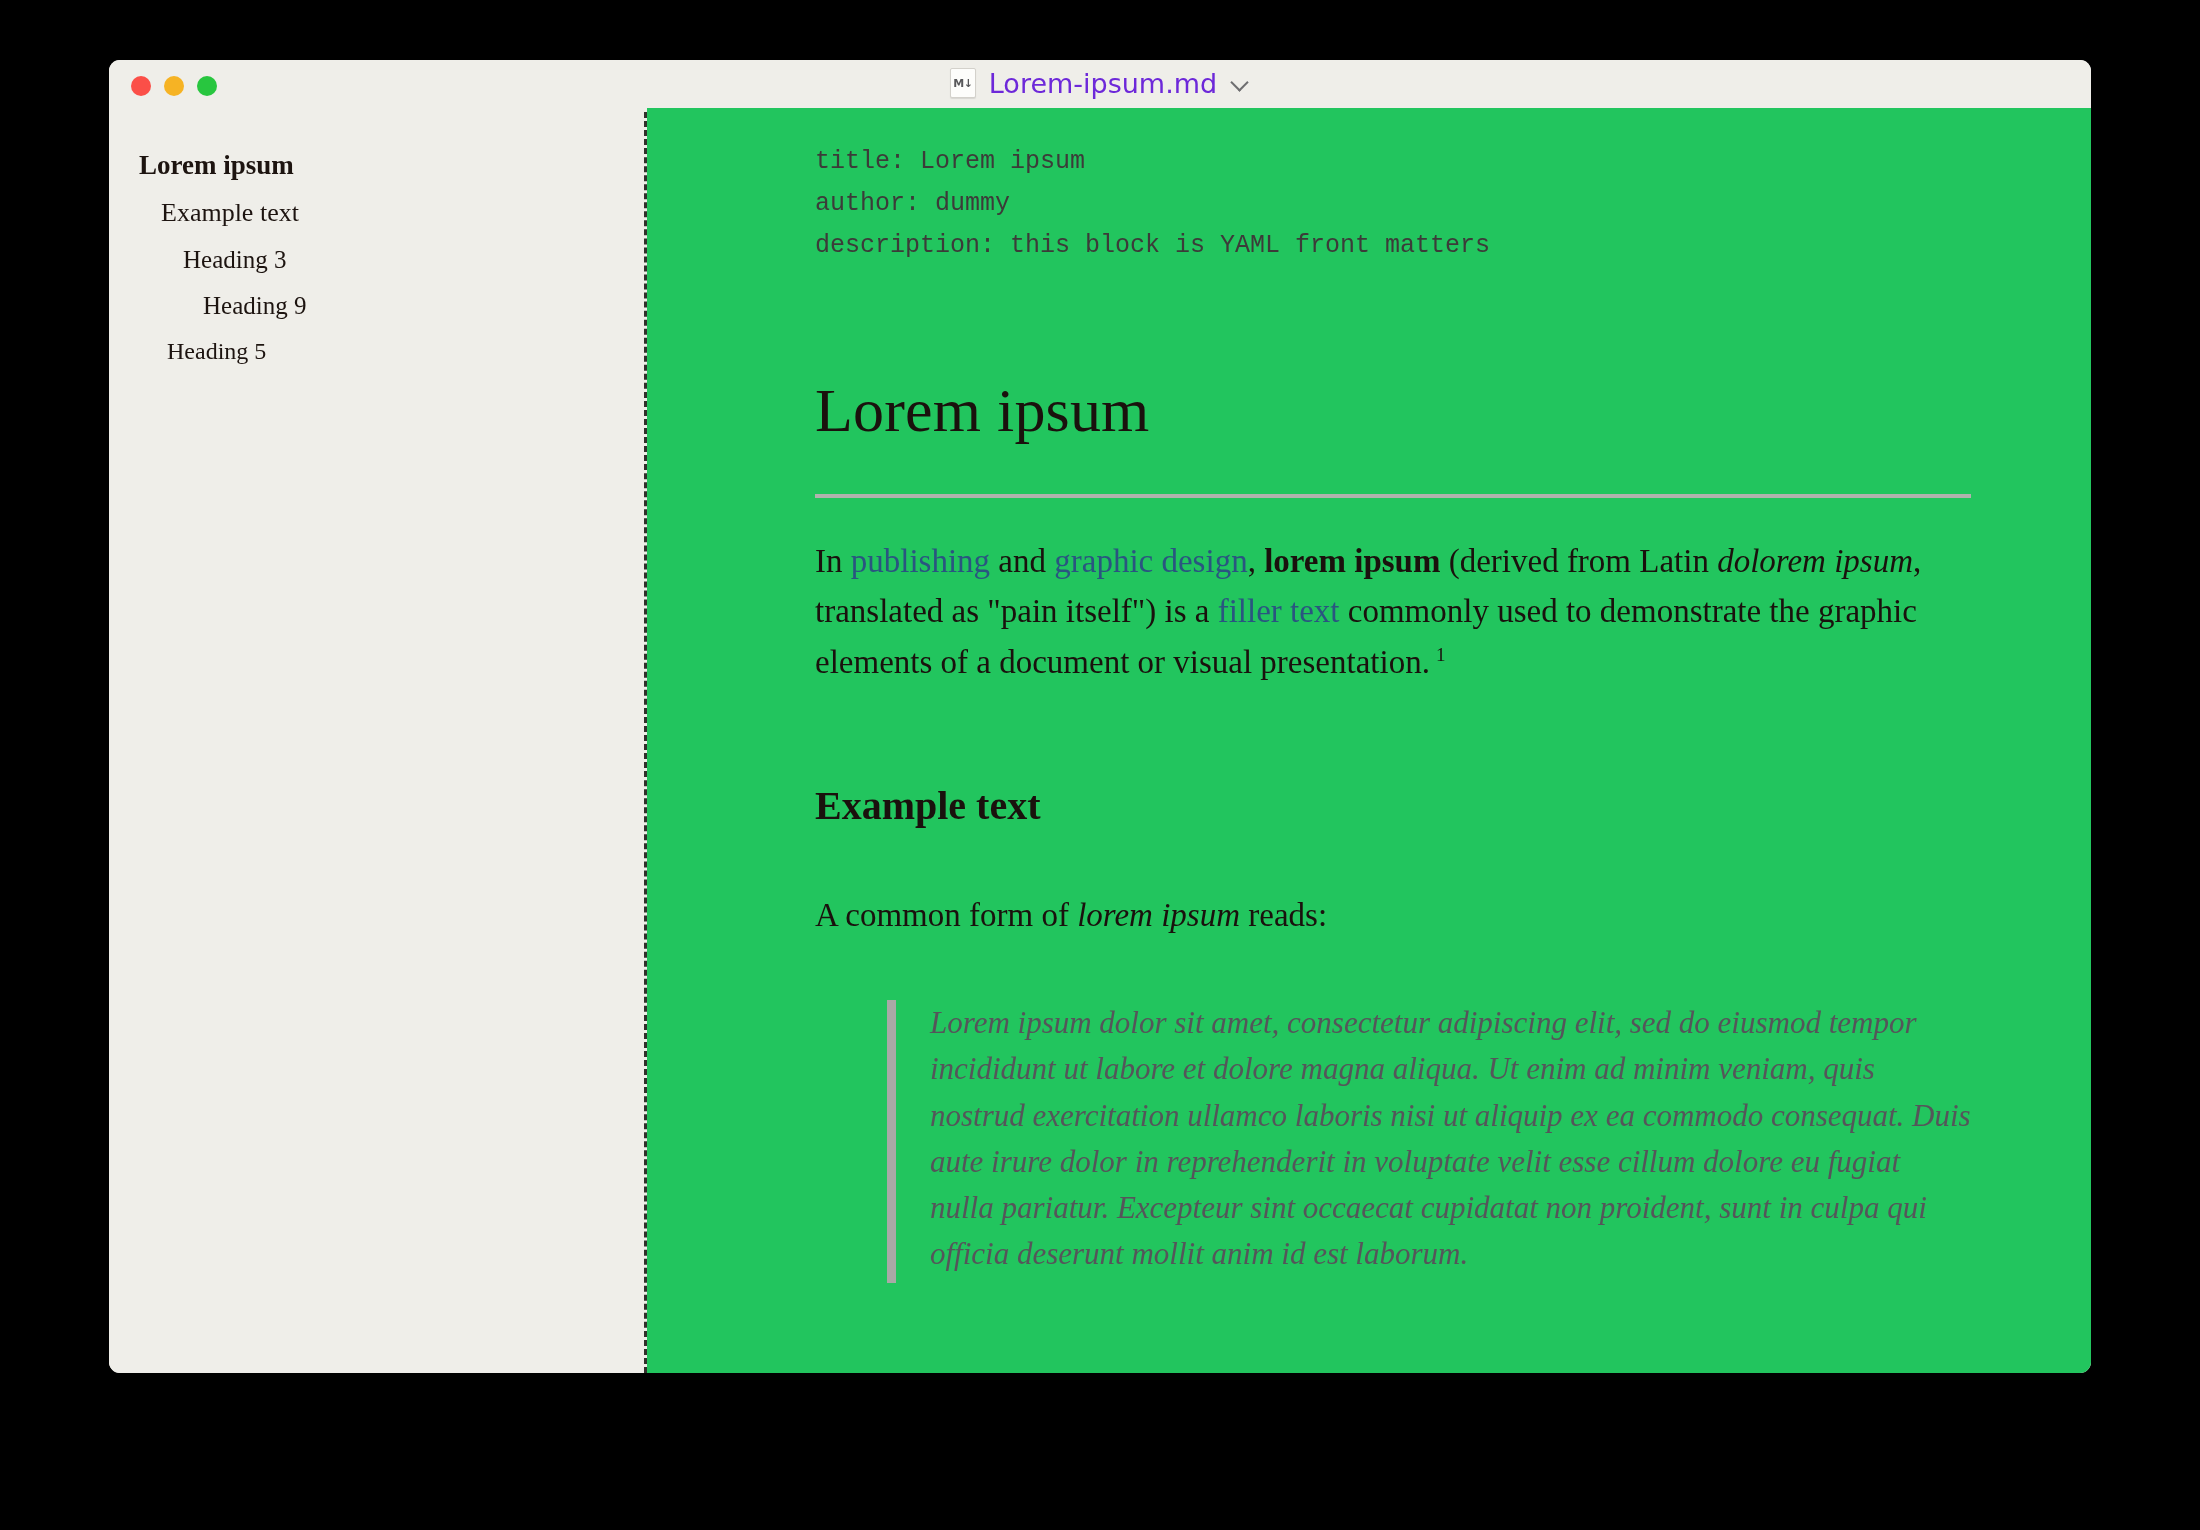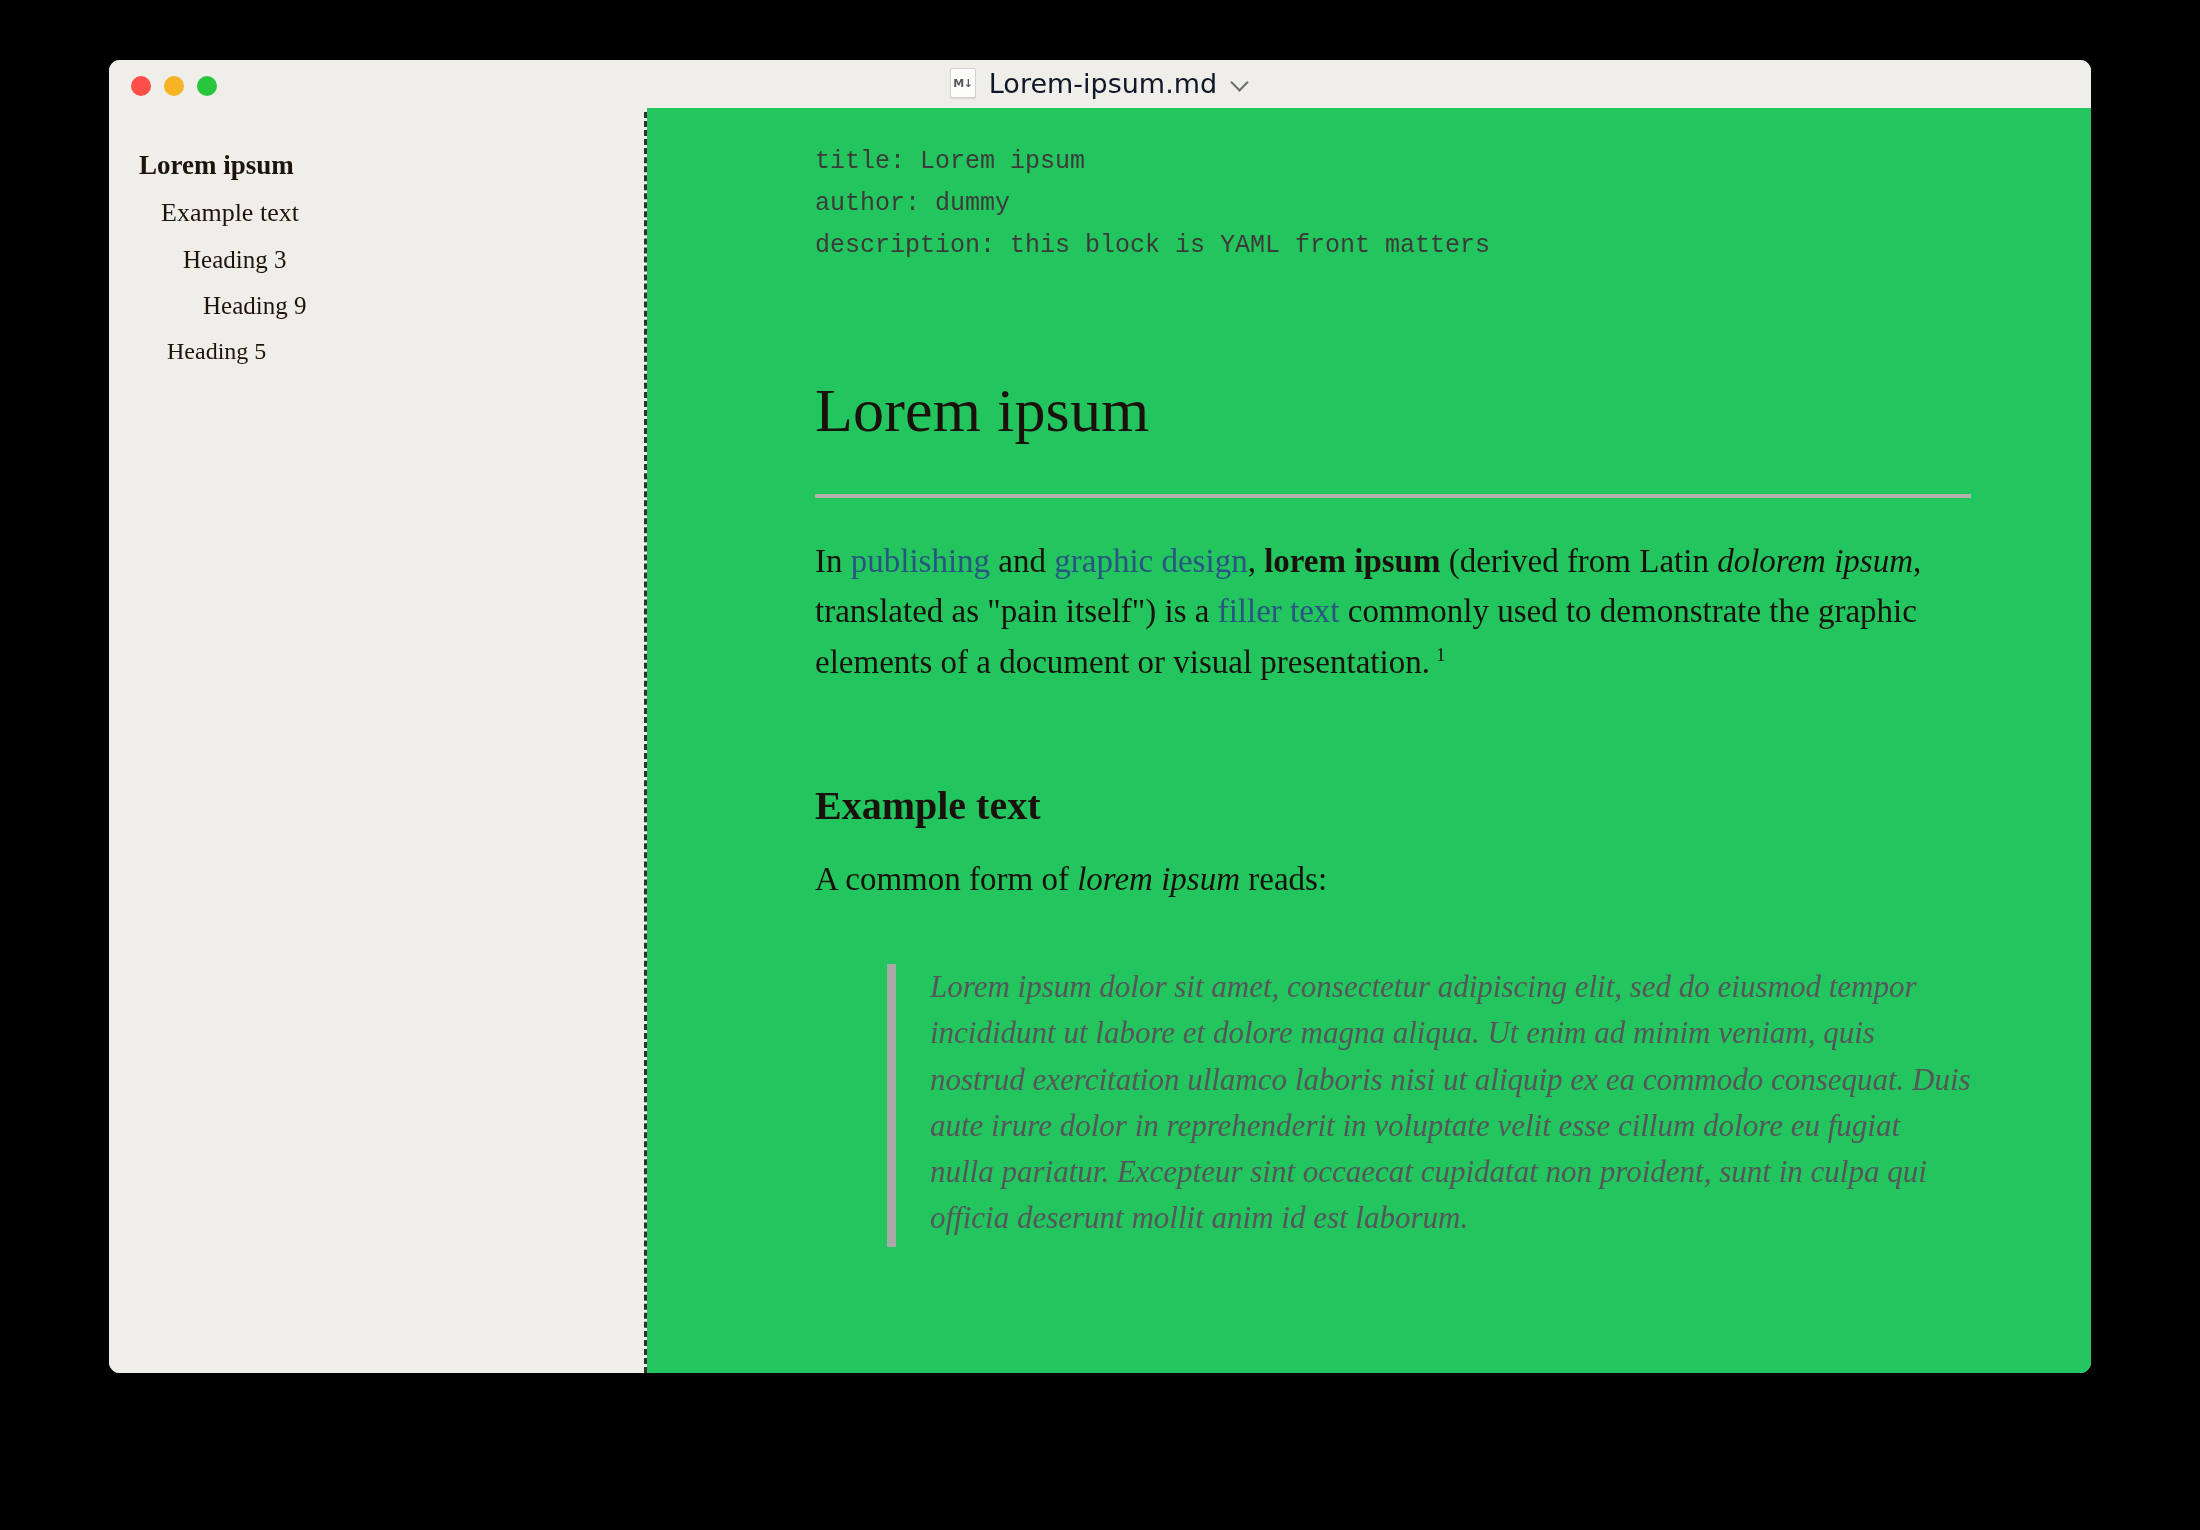--- a/index.html
+++ b/index.html
@@ -93,21 +93,21 @@
     font-size: 11px;
     font-weight: bold;
     color: #58585a;
     letter-spacing: -0.5px;
     line-height: 1;
   }
 
   .title-text {
     font-family: "DejaVu Sans", sans-serif;
     font-size: 27px;
-    color: #0f172a;
+    color: #6d28d9;
     line-height: 1;
   }
 
   .title-chevron {
     width: 20px;
     height: 20px;
     position: relative;
     flex: 0 0 auto;
   }
   .title-chevron::before {
@@ -259,21 +259,21 @@
     color: #1a110d;
     margin: 95px 0 0 0;
     line-height: 1.2;
   }
 
   .para-tight {
     font-family: "Liberation Serif", "DejaVu Serif", serif;
     font-size: 33px;
     line-height: 1.5;
     color: #1a110d;
-    margin: 25px 0 0 0;
+    margin: 61px 0 0 0;
   }
 
   
   .blockquote {
     margin: 60px 0 0 72px;
     padding: 0 0 0 34px;
     border-left: 9px solid #a9a9a6;
     box-sizing: border-box;
   }
   .blockquote p {

